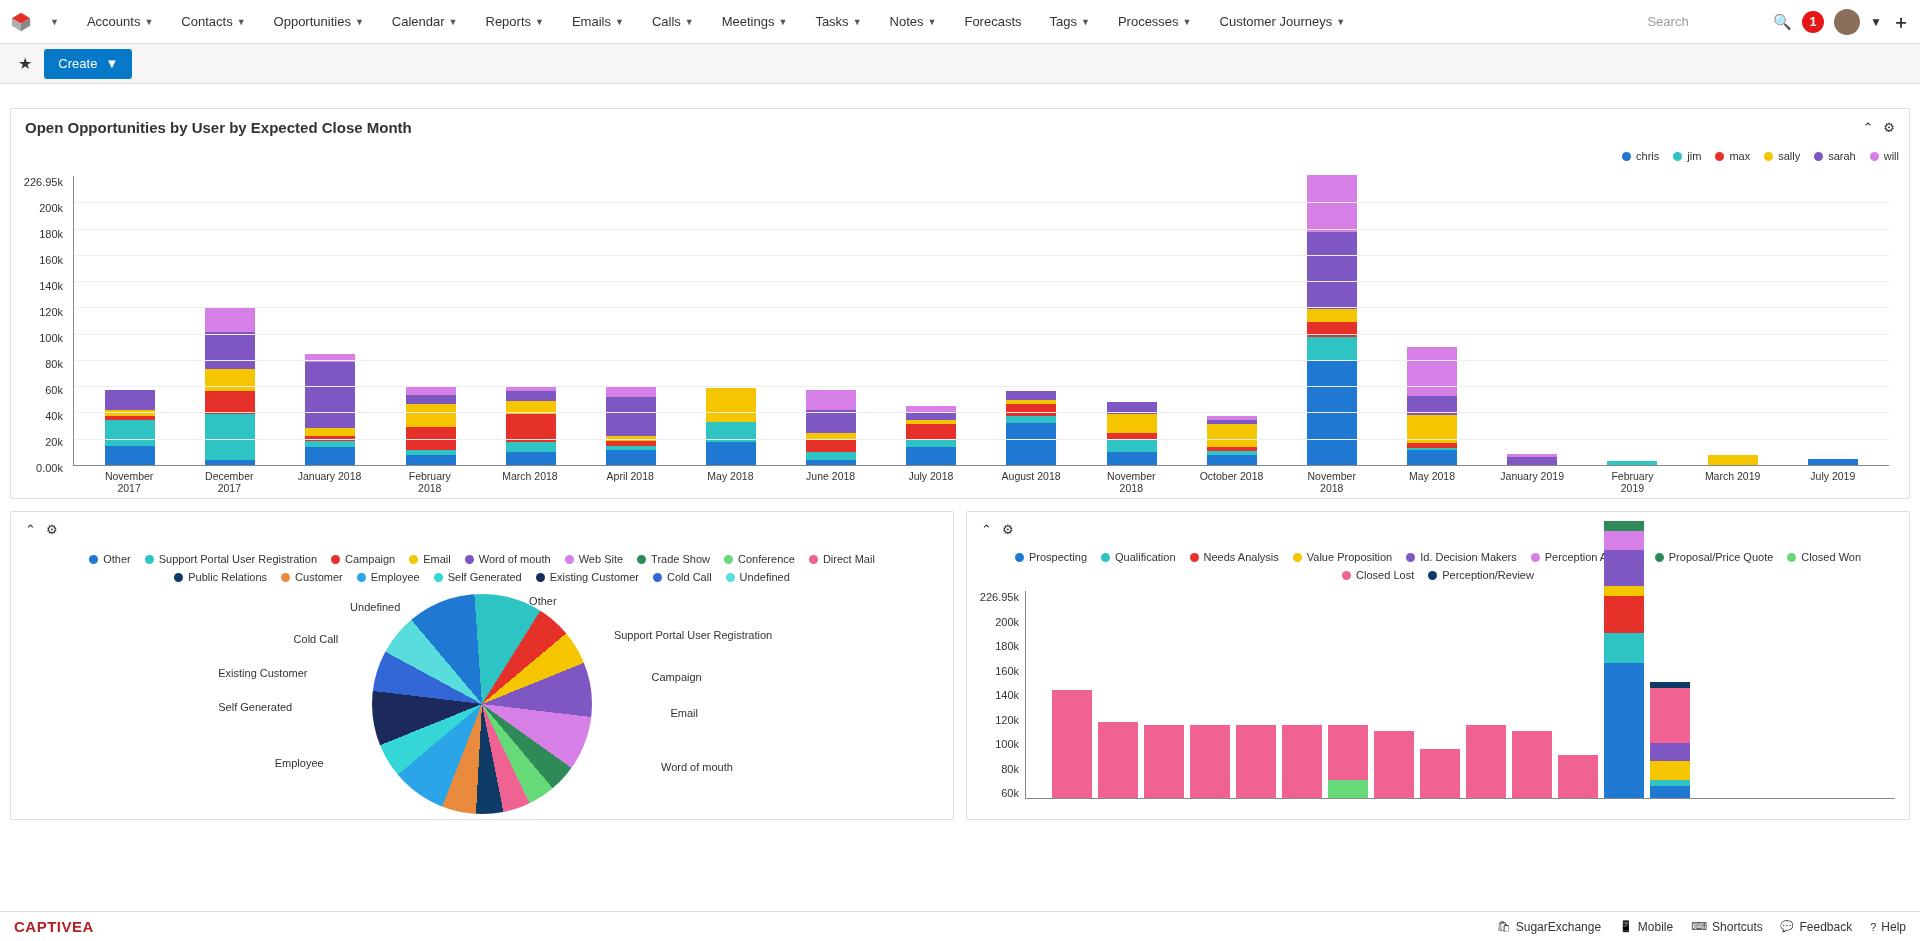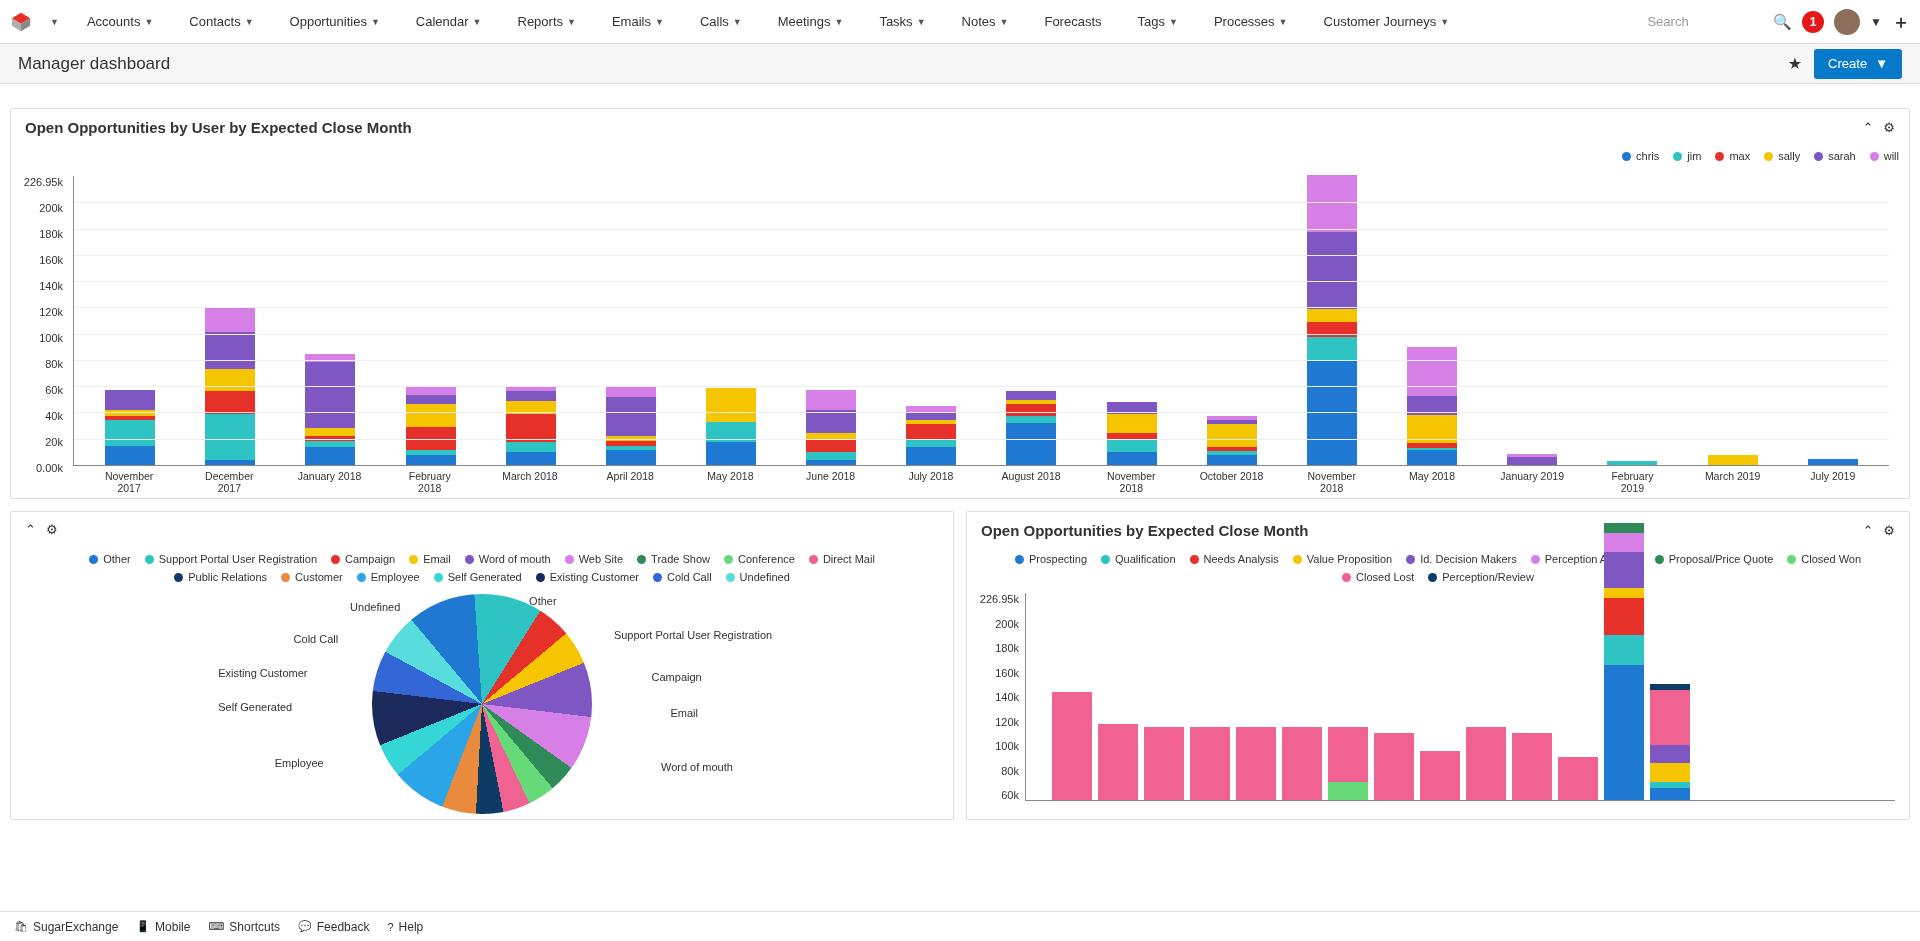--- a/index.html
+++ b/index.html
@@ -1,21 +1,21 @@
 <!DOCTYPE html>
 <html><head>
 <meta charset="utf-8">
 <style>
 * { box-sizing: border-box; margin: 0; padding: 0; }
 body { font-family: -apple-system, "Helvetica Neue", Arial, sans-serif; font-size: 12px; color: #333; background: #fff; width: 1920px; height: 941px; overflow: hidden; }
 
 
 .topnav { height: 44px; border-bottom: 1px solid #ddd; display: flex; align-items: center; padding: 0 10px; }
 .logo-cube { width: 22px; height: 22px; margin-right: 4px; }
-.nav-items { display: flex; align-items: center; gap: 8px; flex: 1; }
+.nav-items { display: flex; align-items: center; gap: 0; flex: 1; }
 .nav-item { padding: 0 14px; height: 44px; display: flex; align-items: center; gap: 4px; cursor: pointer; font-size: 13px; color: #333; }
 .nav-item .caret { font-size: 9px; color: #555; }
 .nav-right { display: flex; align-items: center; gap: 10px; }
 .search-box { border: none; font-size: 13px; width: 120px; color: #555; padding: 4px; }
 .search-box::placeholder { color: #999; }
 .notif-badge { width: 22px; height: 22px; border-radius: 50%; background: #e61718; color: #fff; display: flex; align-items: center; justify-content: center; font-size: 12px; font-weight: bold; }
 .avatar { width: 26px; height: 26px; border-radius: 50%; background: #8b6f5a; }
 .plus-icon { font-size: 18px; font-weight: bold; cursor: pointer; }
 
 
@@ -144,21 +144,20 @@
     <input class="search-box" placeholder="Search" style="">
     <span style="font-size:15px;">🔍</span>
     <div class="notif-badge">1</div>
     <div class="avatar"></div>
     <span class="caret">▼</span>
     <span class="plus-icon">＋</span>
   </div>
 </div>
 
 <div class="titlebar">
-  <h1>Manager dashboard</h1>
   <div class="titlebar-actions">
     <span class="star-icon">★</span>
     <button class="create-btn">
         <span>Create</span>
         <span class="caret">▼</span>
       </button>
   </div>
 </div>
 
 <div class="dash-container">
@@ -453,21 +452,20 @@
         <span class="pie-label" style="top:12px; left:36%; text-align:right;">Undefined</span>
         <span class="pie-label" style="top:44px; left:30%;">Cold Call</span>
         <span class="pie-label" style="top:78px; left:22%;">Existing Customer</span>
         <span class="pie-label" style="top:112px; left:22%;">Self Generated</span>
         <span class="pie-label" style="top:168px; left:28%;">Employee</span>
       </div>
     </div>
 
     <div class="dashlet dashlet-half">
       <div class="dashlet-header">
-        <h2>Open Opportunities by Expected Close Month</h2>
         <div class="dashlet-actions">
           <span>⌃</span>
           <span>⚙</span>
         </div>
       </div>
       <div class="legend center" id="legend3" style="padding:4px 30px;">
           <div class="legend-item">
             <span class="legend-dot" style="background:#1f78d1"></span>
             <span>Prospecting</span>
           </div>
@@ -577,20 +575,21 @@
                 <div class="bar-seg" style="height: 6.11945px; background: rgb(13, 59, 102);"></div>
               </div>
             </div>
           </div>
       </div>
     </div>
   </div>
 </div>
 
 <div class="footer">
+  <div class="footer-brand">CAPTIVEA</div>
   <div class="footer-links" id="footer-links">
       <span><span style="font-size:11px;">🛍</span>SugarExchange</span>
       <span><span style="font-size:11px;">📱</span>Mobile</span>
       <span><span style="font-size:11px;">⌨</span>Shortcuts</span>
       <span><span style="font-size:11px;">💬</span>Feedback</span>
       <span><span style="font-size:11px;">?</span>Help</span>
     </div>
 </div>
 
 </body></html>

